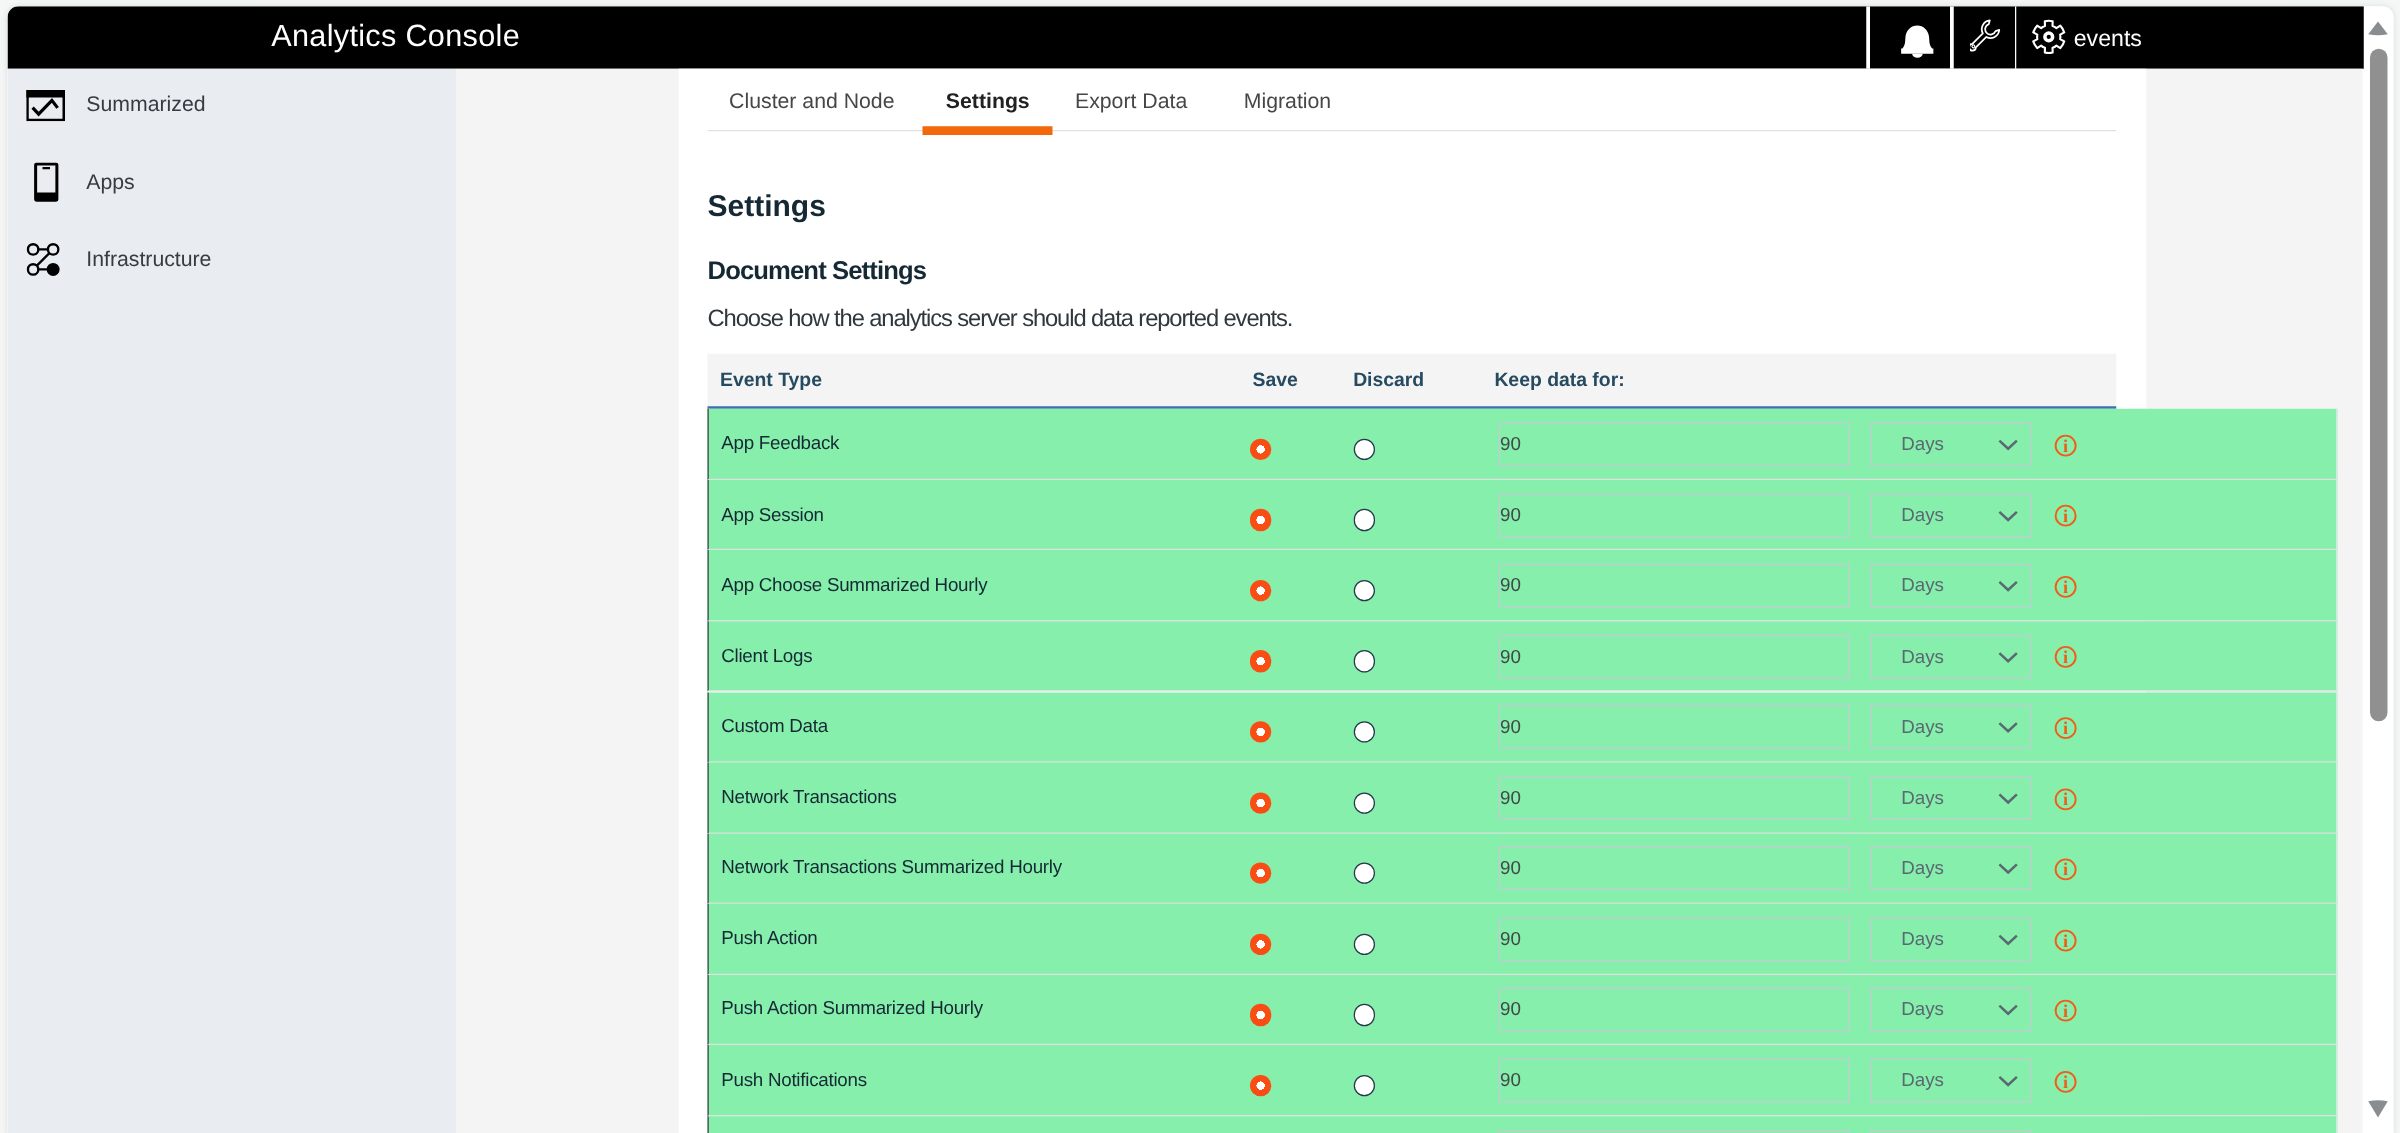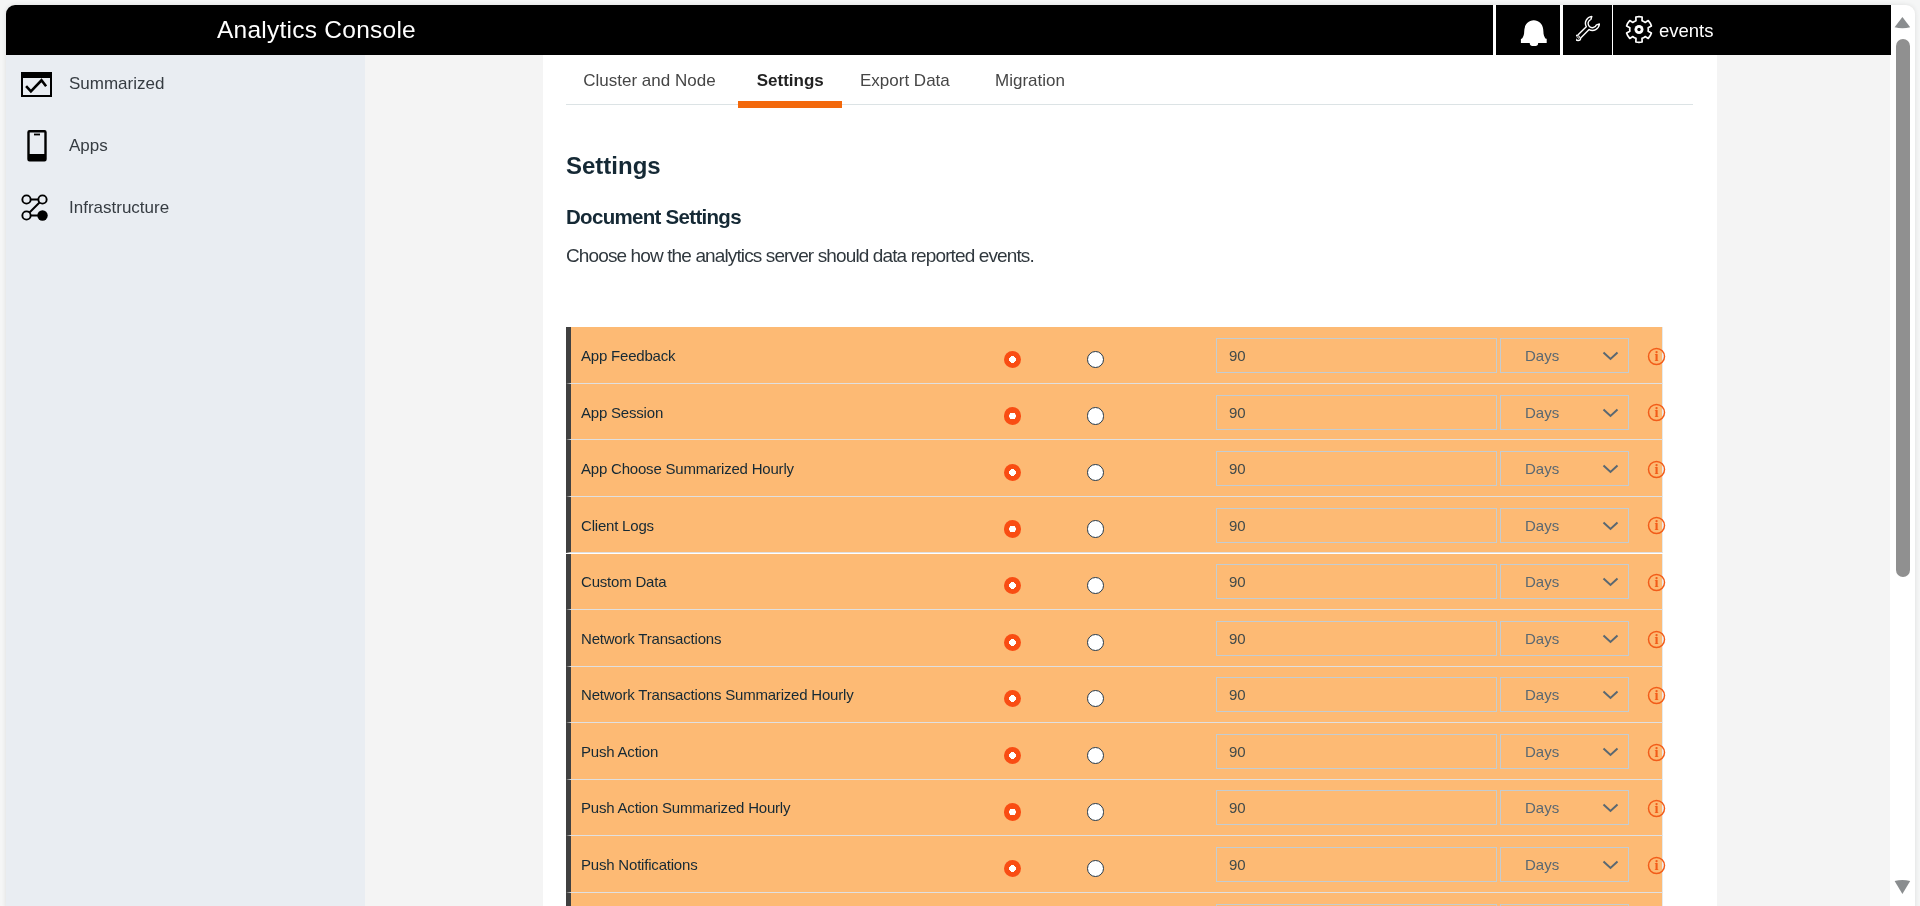--- a/index.html
+++ b/index.html
@@ -22,26 +22,26 @@
 
 .tab { position:absolute; top:61.2px; height:30px; line-height:30px; font-size:17px; color:#464646; white-space:nowrap; }
 #tabline { position:absolute; left:560px; top:99.3px; width:1127px; height:1px; background:#dce3e5; }
 #tabbar { position:absolute; left:732.3px; top:96.8px; width:103.5px; height:7px; background:#f3680b; }
 h1 { position:absolute; left:560px; top:147.5px; font-size:24px; color:#152935; font-weight:bold; }
 h2 { position:absolute; left:560px; top:200.5px; font-size:20.5px; letter-spacing:-0.7px; color:#152935; font-weight:bold; }
 #desc { position:absolute; left:560px; top:240px; font-size:19px; letter-spacing:-0.88px; color:#30383e; }
 
 #thead { position:absolute; left:560px; top:278.5px; width:1127px; height:44.3px; background:#f4f4f4; border-bottom:2px solid #3d70b2; }
 #thead span { position:absolute; top:13px; font-size:15.5px; font-weight:bold; color:#264a60; }
-.trow { position:absolute; left:560px; width:1097px; height:56.54px; background:#fdba74; border-bottom:1px solid #e0e0e0; border-left:5px solid #404040; border-right:1px solid #e6eaec; }
+.trow { position:absolute; left:560px; width:1304px; height:56.54px; background:#86efac; border-bottom:1px solid #e0e0e0; border-left:1px solid #404040; border-right:1px solid #e6eaec; }
 .rlabel { position:absolute; left:10px; top:50%; transform:translateY(-50%); font-size:15px; letter-spacing:-0.2px; color:#152935; white-space:nowrap; }
 .radio-on { position:absolute; left:432.6px; top:23.6px; width:17.4px; height:17.4px; border-radius:50%;
   background:radial-gradient(circle, #ffffff 0 3.3px, #f94d13 3.4px 100%); }
 .radio-off { position:absolute; left:515.8px; top:23.6px; width:17.4px; height:17.4px; border-radius:50%; border:1.7px solid #25394a; background:#fff; }
-.tinput { position:absolute; left:645px; top:10.9px; width:281px; height:35px; border:1px solid #c3ccd1; line-height:33px; padding-left:12px; font-size:15px; color:#414a4a; }
+.tinput { position:absolute; left:632px; top:10.9px; width:281px; height:35px; border:1px solid #c3ccd1; line-height:33px; font-size:15px; color:#414a4a; }
 .tselect { position:absolute; left:929px; top:10.9px; width:129px; height:35px; border:1px solid #c3ccd1; line-height:33px; padding-left:24px; font-size:15px; color:#5a6872; }
 .chev { position:absolute; left:101px; top:12px; }
 .info { position:absolute; left:1076px; top:19.5px; }
 
 #sbthumb { position:absolute; left:1890px; top:34.5px; width:13.5px; height:538px; border-radius:7px; background:#909090; }
 </style>
 </head>
 <body>
 <div id="win">
   <div id="hdr">
@@ -108,20 +108,26 @@
   <span class="tab" style="left:750.7px;font-weight:bold;color:#222">Settings</span>
   <span class="tab" style="left:854px">Export Data</span>
   <span class="tab" style="left:989px">Migration</span>
   <div id="tabline"></div>
   <div id="tabbar"></div>
 
   <h1>Settings</h1>
   <h2>Document Settings</h2>
   <div id="desc">Choose how the analytics server should data reported events.</div>
 
+  <div id="thead">
+    <span style="left:10px">Event Type</span>
+    <span style="left:436px">Save</span>
+    <span style="left:516.5px">Discard</span>
+    <span style="left:629.5px">Keep data for:</span>
+  </div>
 
   <div class="trow" style="top:322.8px">
     <span class="rlabel">App Feedback</span>
     <span class="radio-on"></span>
     <span class="radio-off"></span>
     <span class="tinput">90</span>
     <span class="tselect">Days
       <svg class="chev" width="17" height="10" viewBox="0 0 17 10">
           <polyline points="1.5,1.5 8.5,8 15.5,1.5" fill="none" stroke="#5a6872" stroke-width="2"></polyline>
         </svg>

